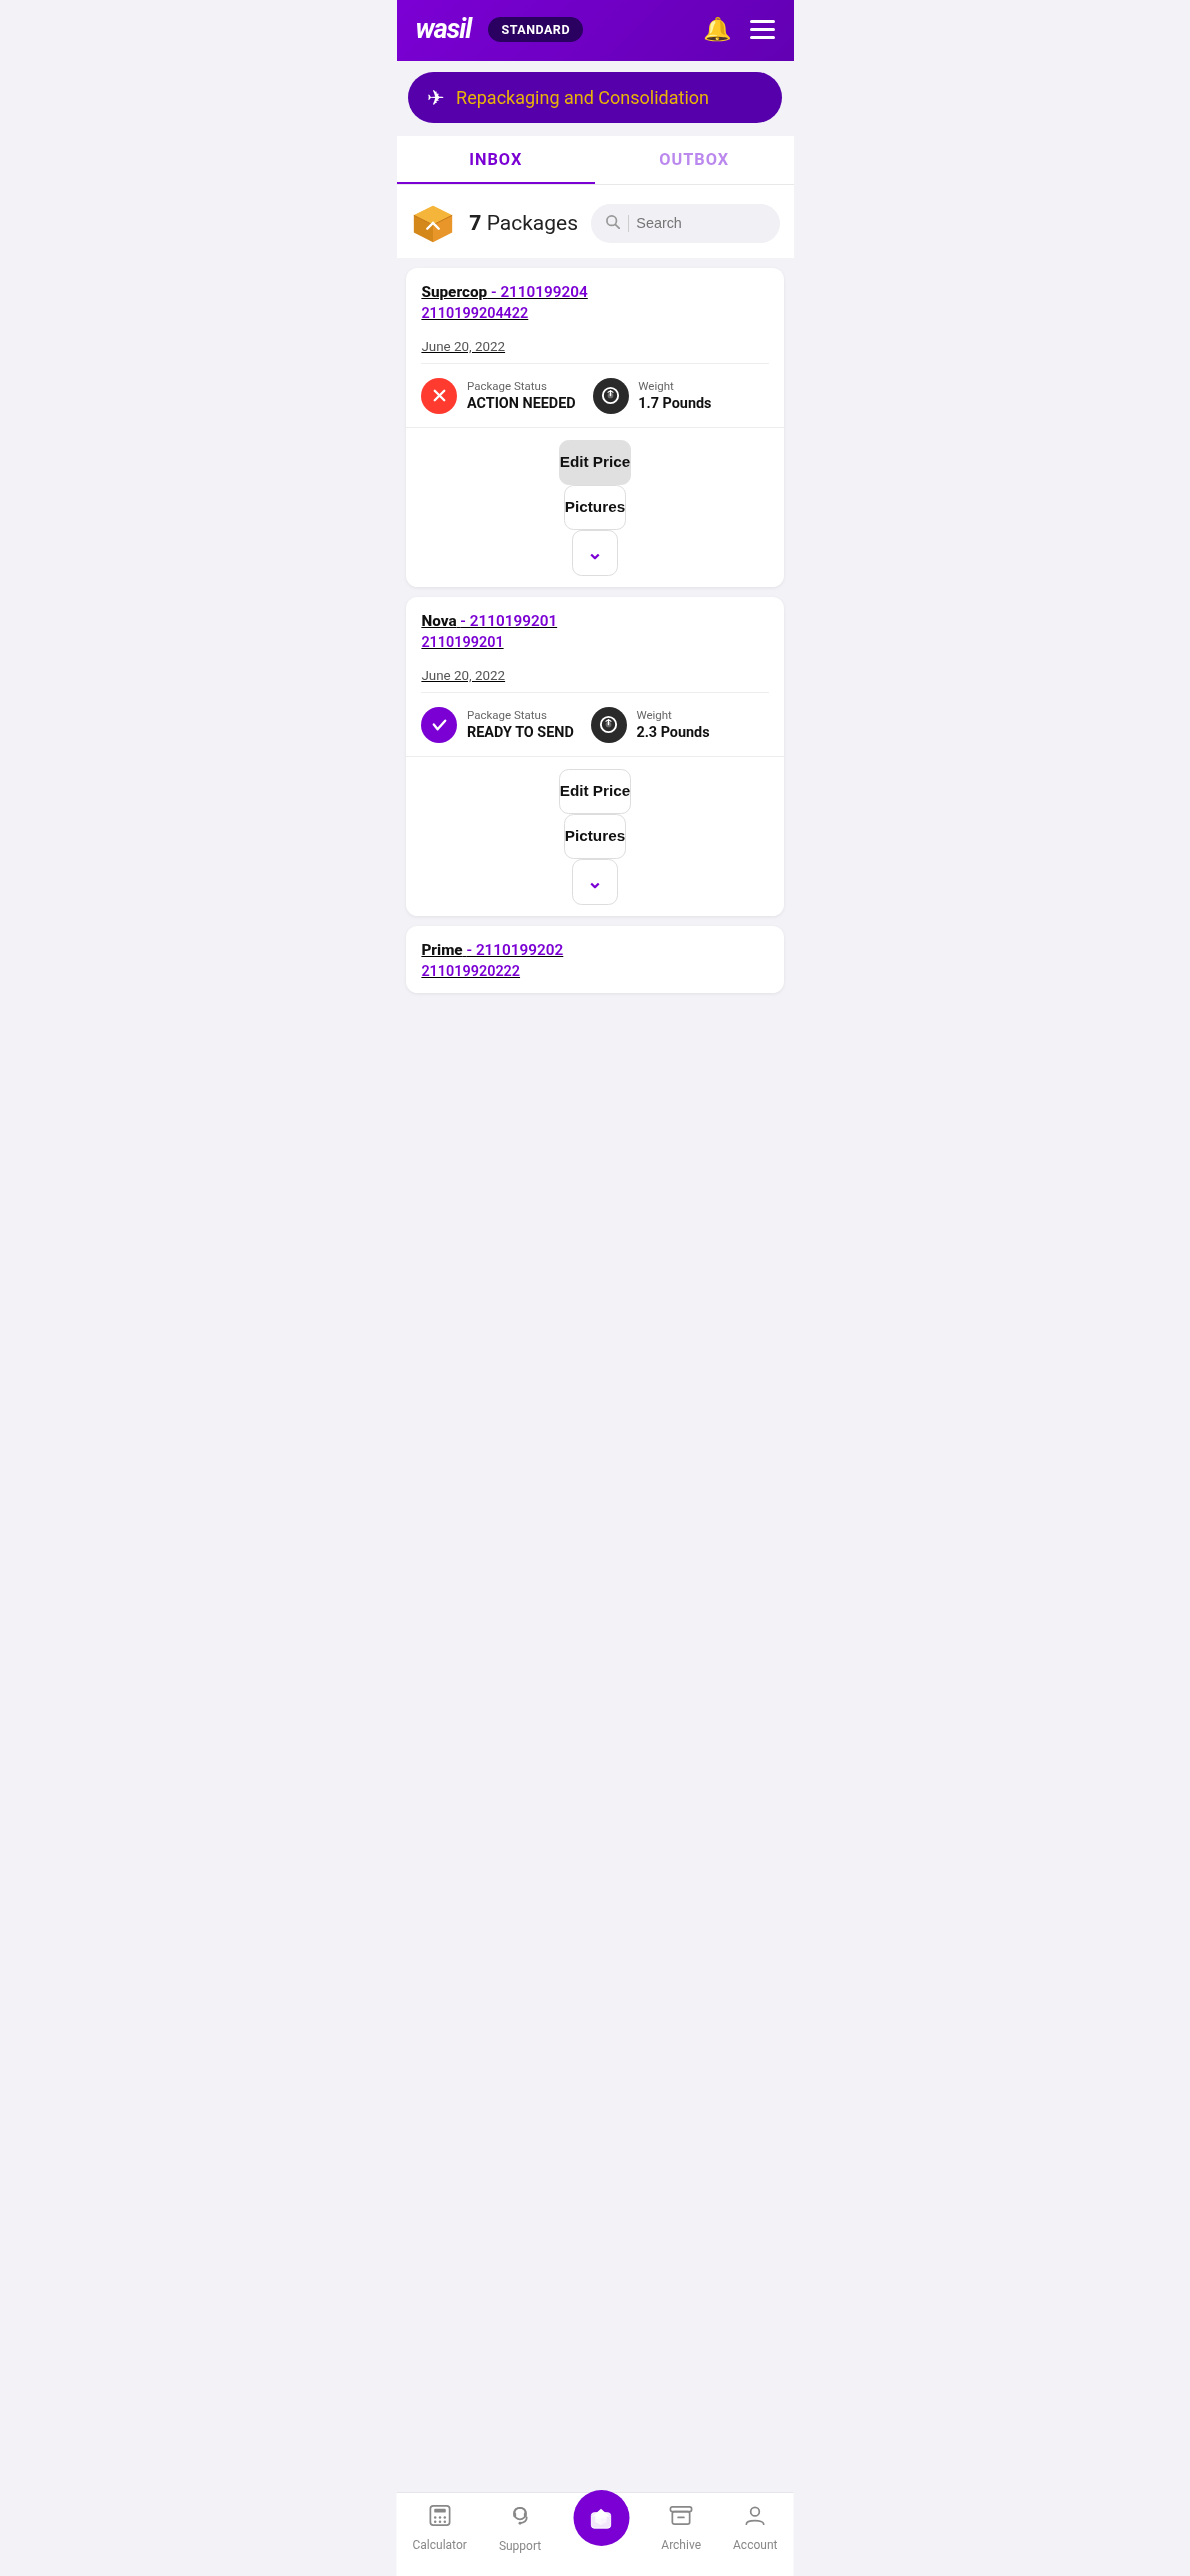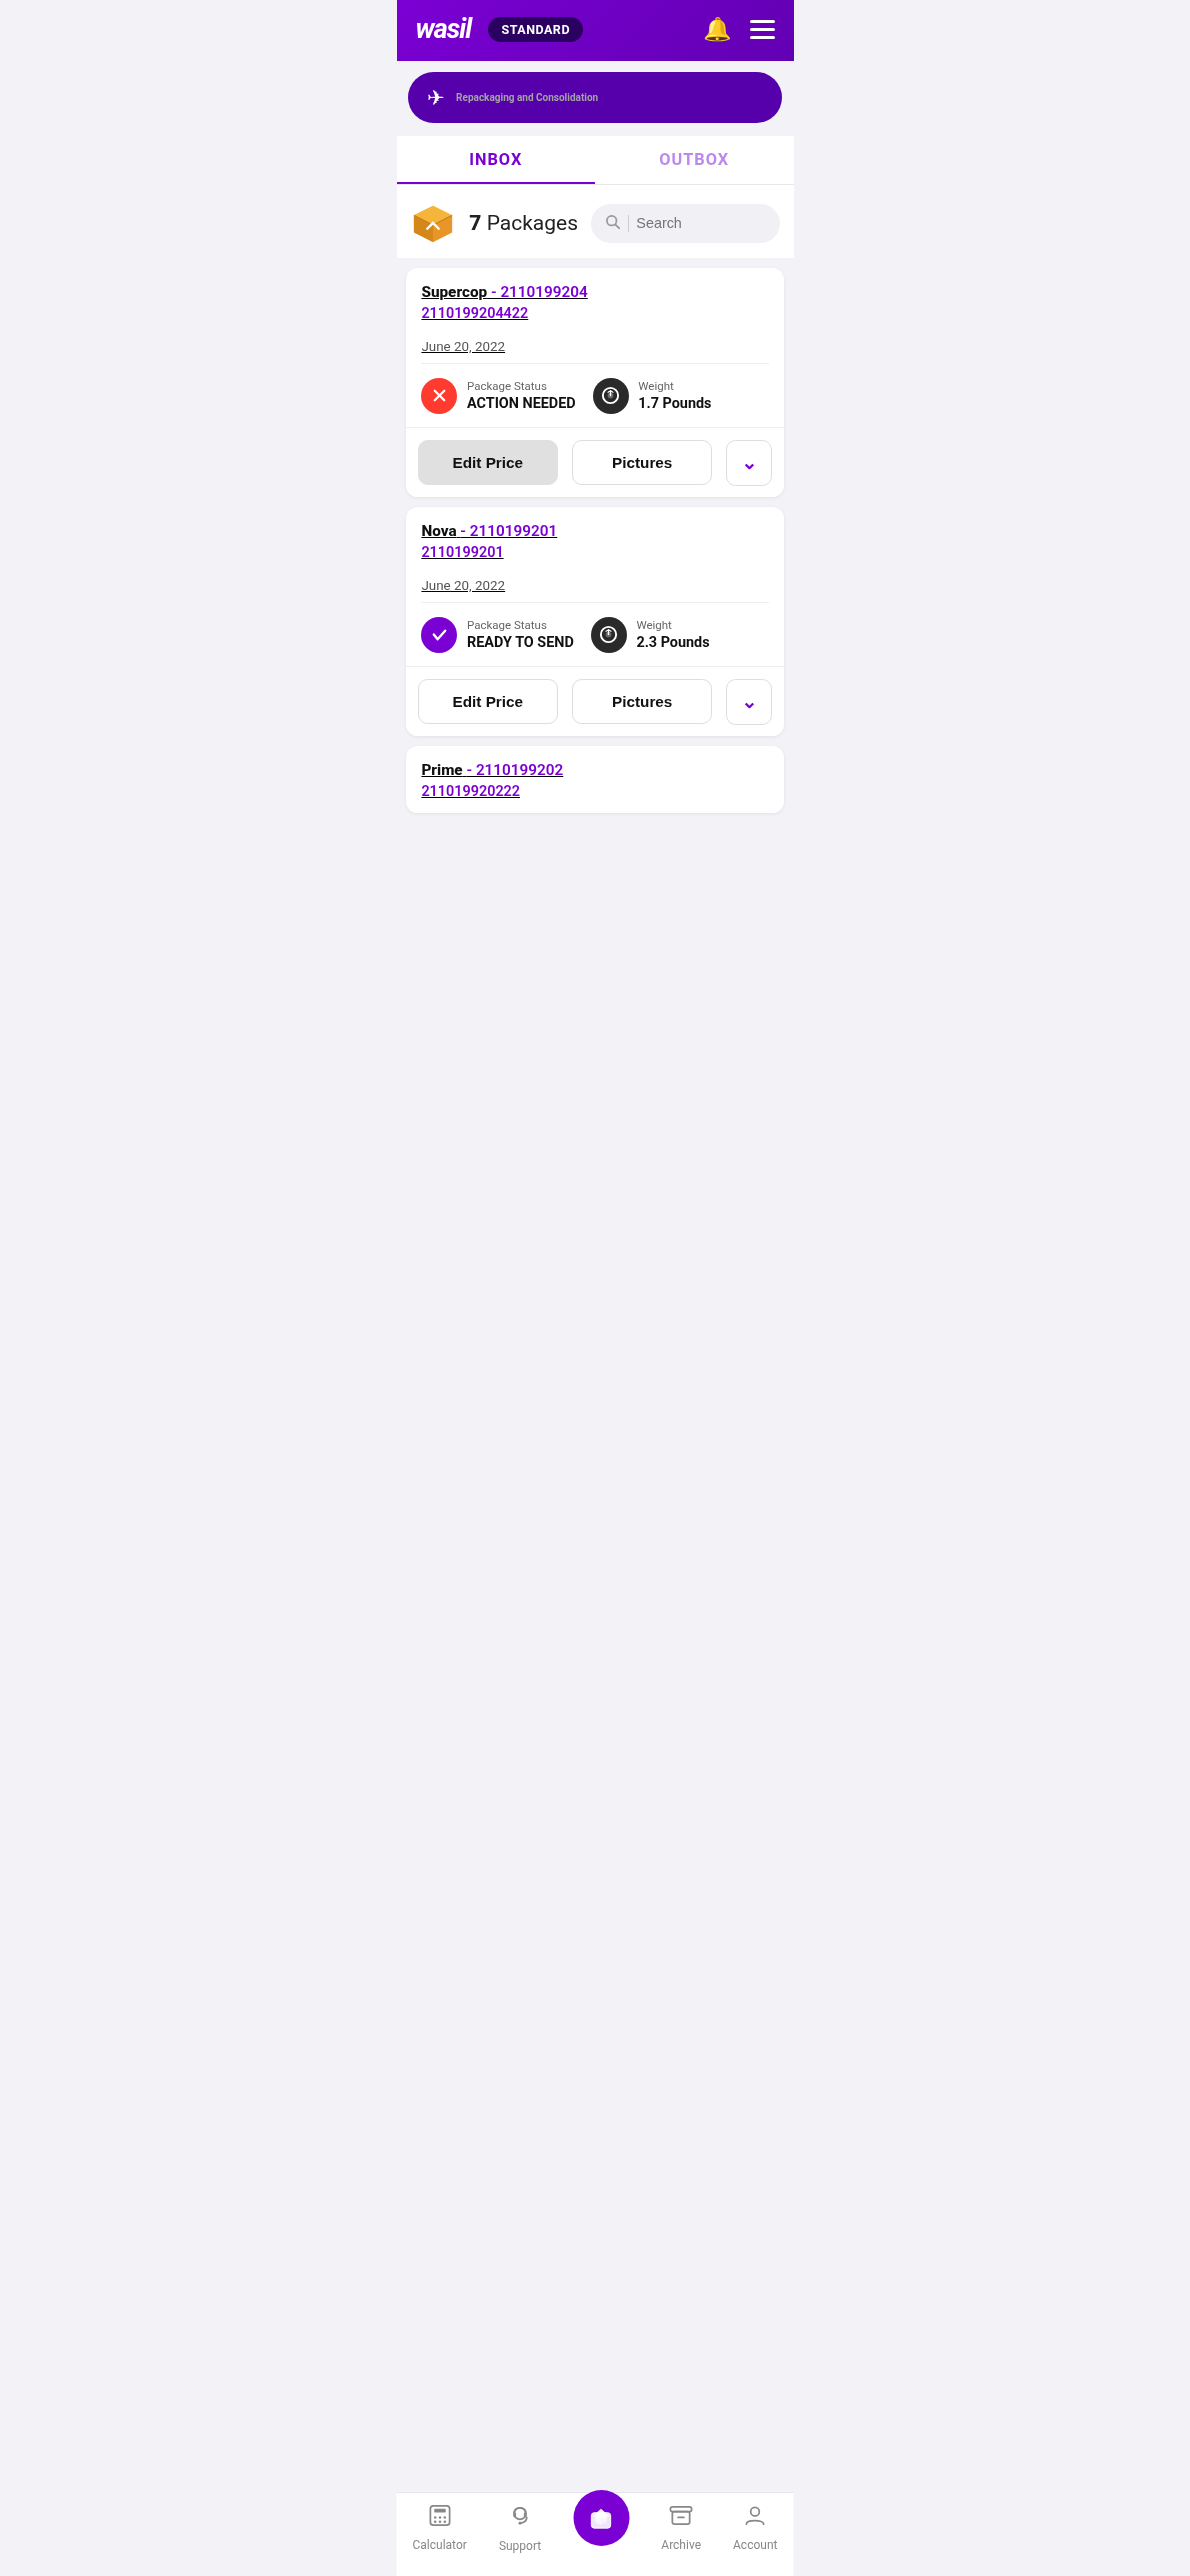--- a/index.html
+++ b/index.html
@@ -76,23 +76,23 @@
       padding: 13.4px 19px;
       display: flex;
       align-items: center;
       gap: 11.5px;
     }
     .banner-icon {
       color: white;
       font-size: 21px;
     }
     .banner-text {
-      color: #a3a3a3;
-      font-size: 10px;
-      font-weight: 700;
+      color: #eab308;
+      font-size: 18px;
+      font-weight: 400;
     }
 
     
     .tabs {
       display: flex;
       background: white;
       margin: 13.4px 0 0;
       border-bottom: 1.9px solid #e8e8e8;
     }
     .tab {
@@ -235,23 +235,24 @@
       font-size: 14.4px;
       font-weight: 700;
       color: #111;
     }
     .card-actions-divider {
       height: 1px;
       background: #eee;
     }
     .card-actions {
       display: flex;
-      gap: 14px;
+      gap: 0;
       padding: 11.5px 11.5px;
       align-items: center;
+      flex-direction: column;
     }
     .btn-action {
       flex: 1;
       padding: 12.5px 0;
       border-radius: 9.6px;
       font-size: 15.3px;
       font-weight: 700;
       cursor: pointer;
       text-align: center;
       border: 1.4px solid #ddd;

